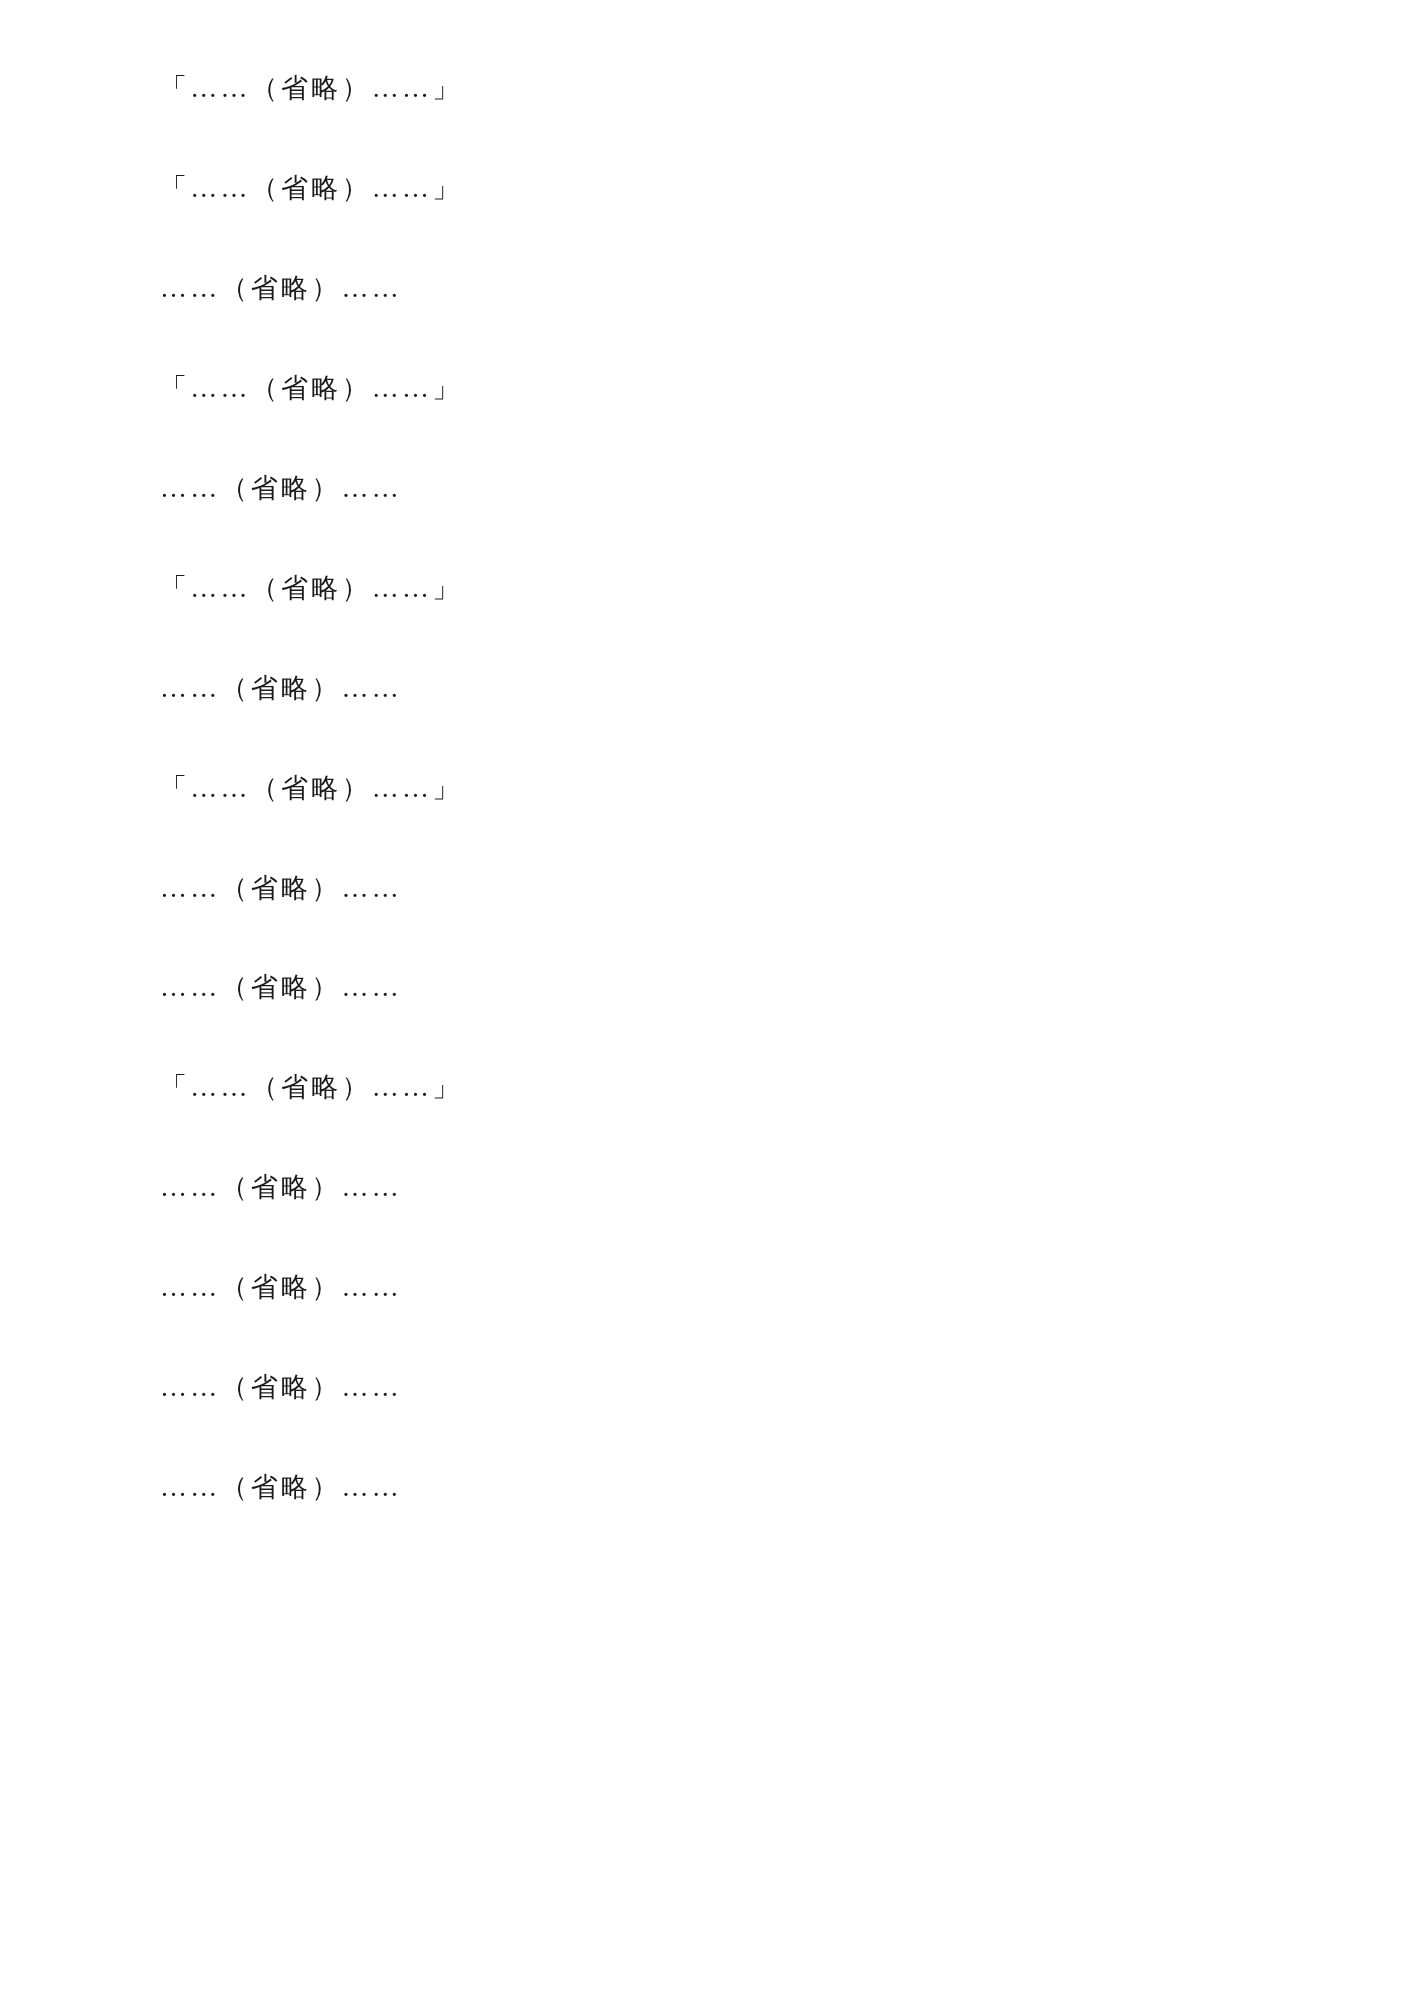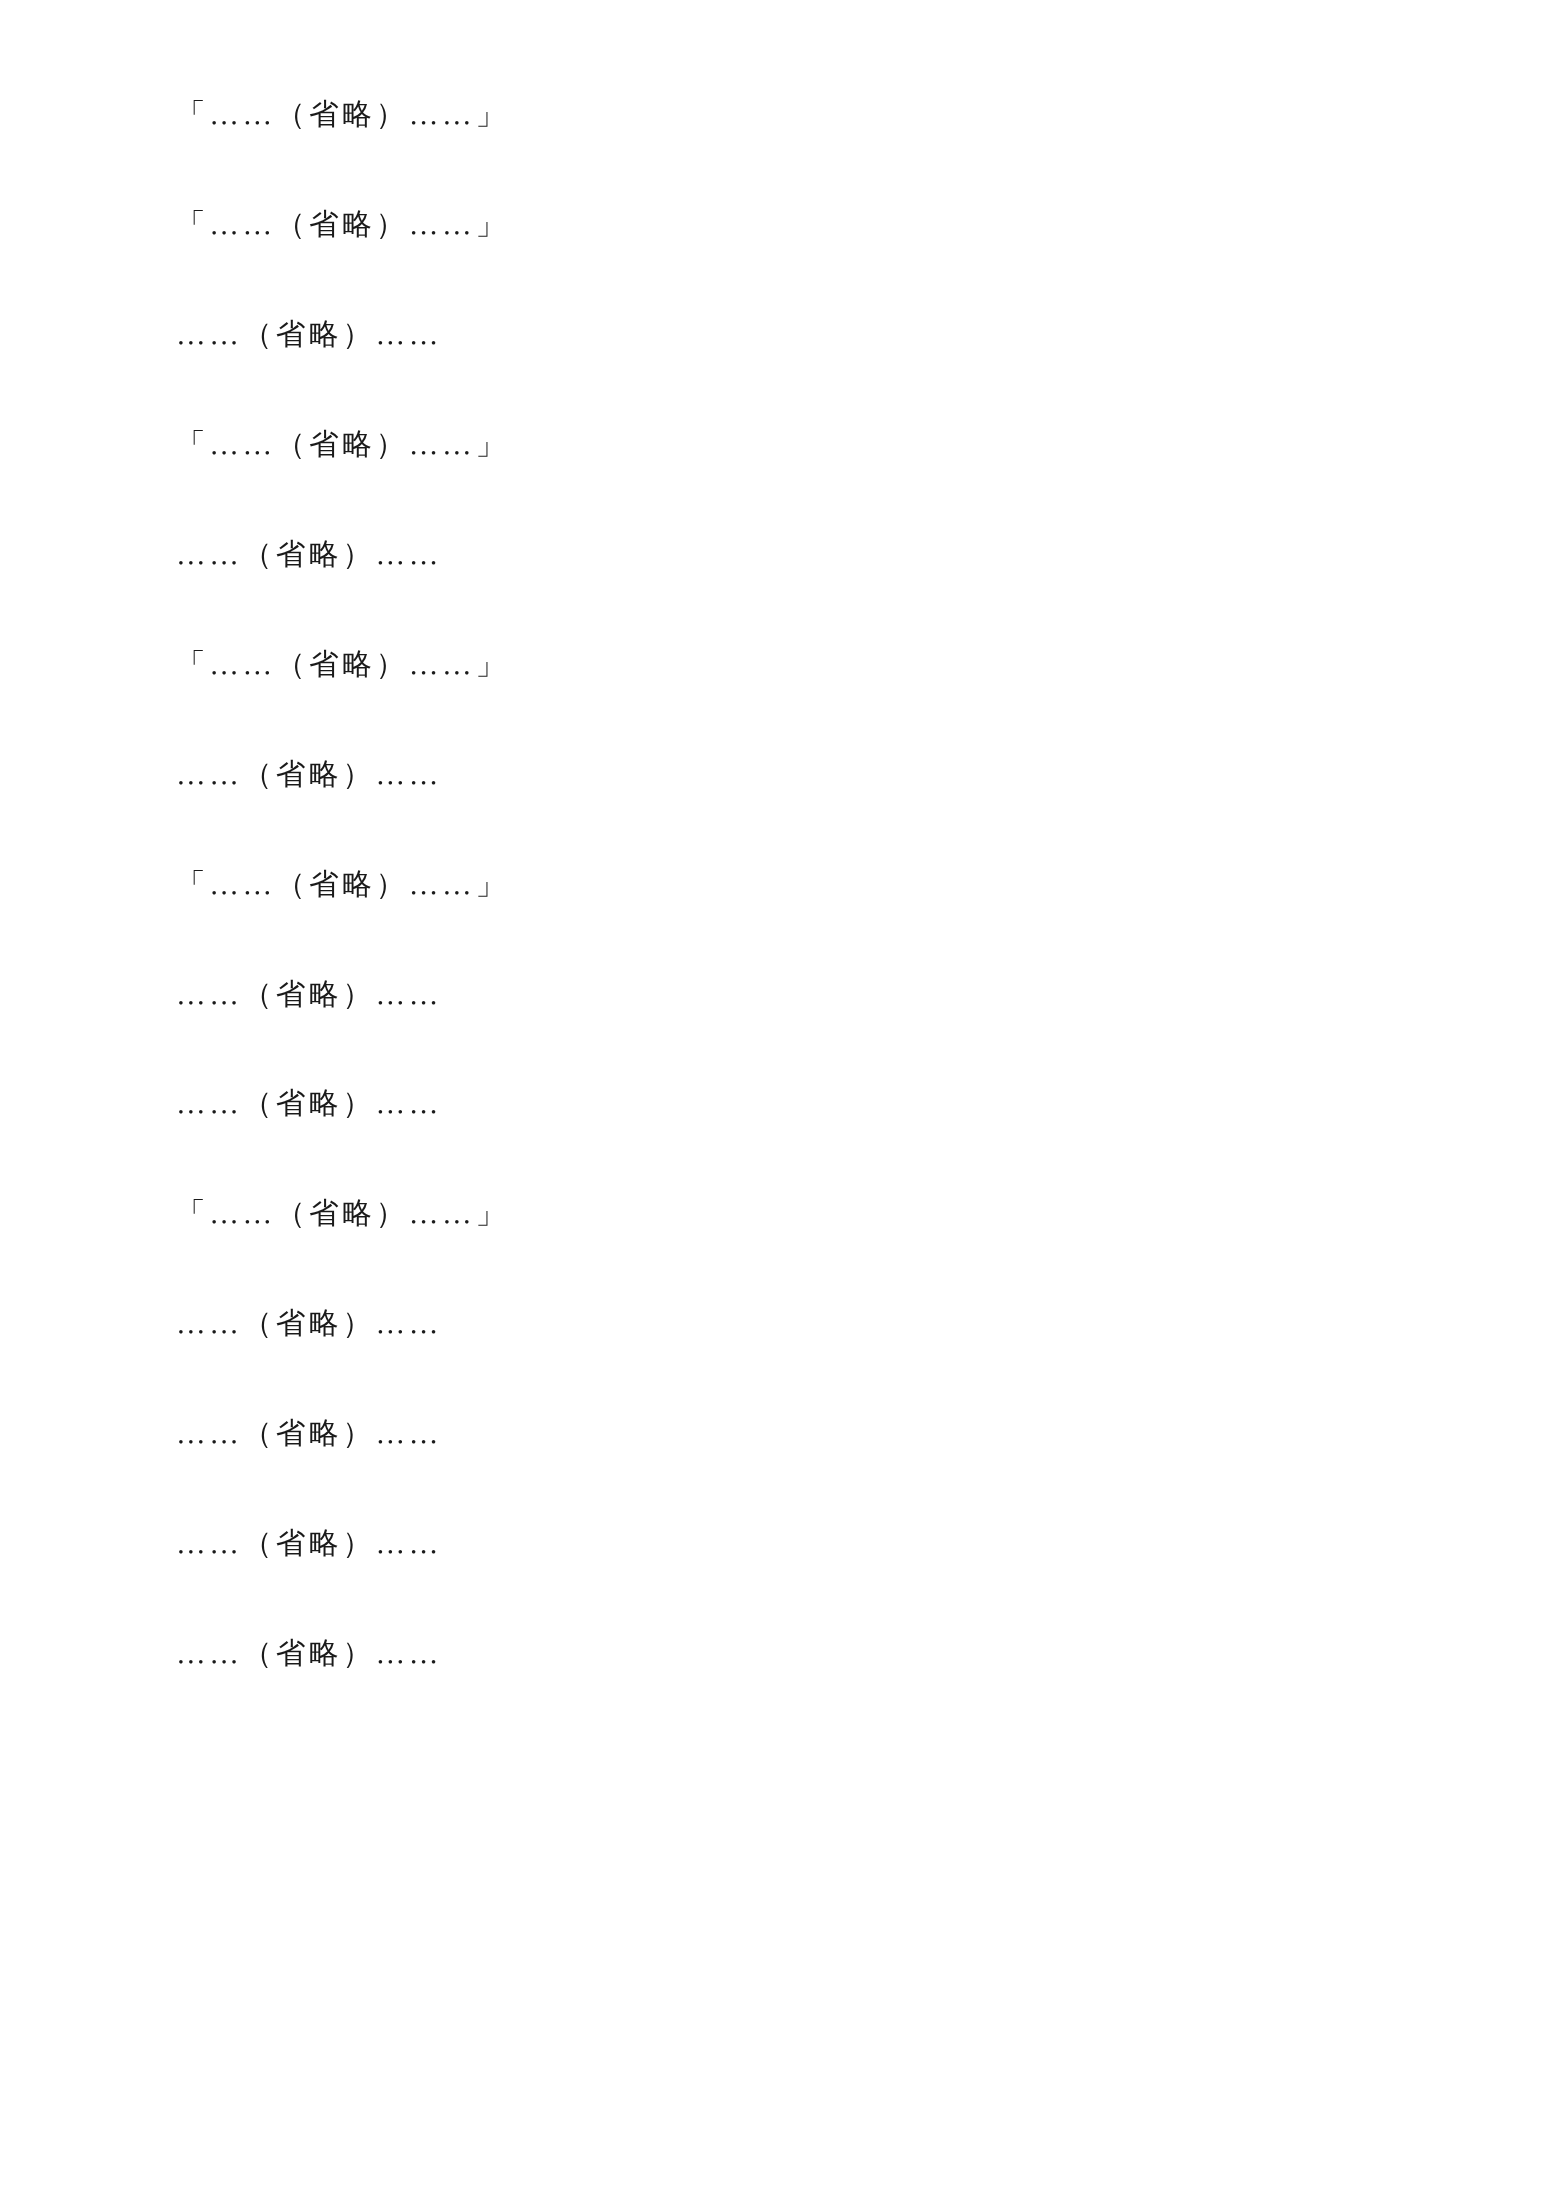--- a/index.html
+++ b/index.html
@@ -1,18 +1,18 @@
 <!DOCTYPE html>
 <html><head>
 <meta charset="utf-8">
 <style>
   html,body{margin:0;padding:0;background:#fff;}
   .page{
     width:1415px;height:2000px;background:#ffffff;
-    box-sizing:border-box;padding:80px 160px;
+    box-sizing:border-box;padding:64px 160px;
     font-family:"Liberation Serif","DejaVu Serif",serif;
     font-size:27px;line-height:1.85;color:#1a1a1a;
   }
   .para{margin:0 0 50px 0;letter-spacing:0.12em;}
 </style>
 </head>
 <body>
 
 <div class="page">
   <div id="paragraphs">

